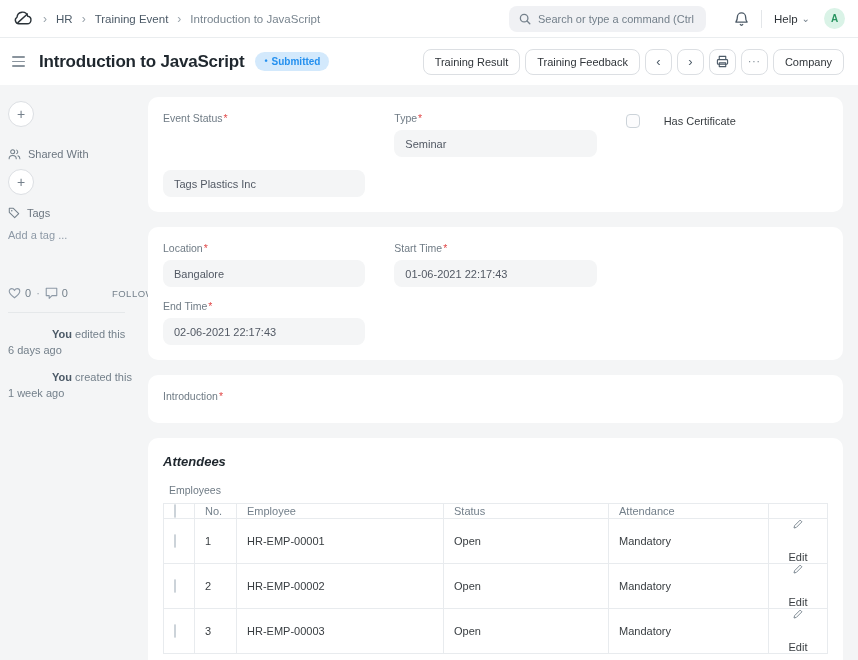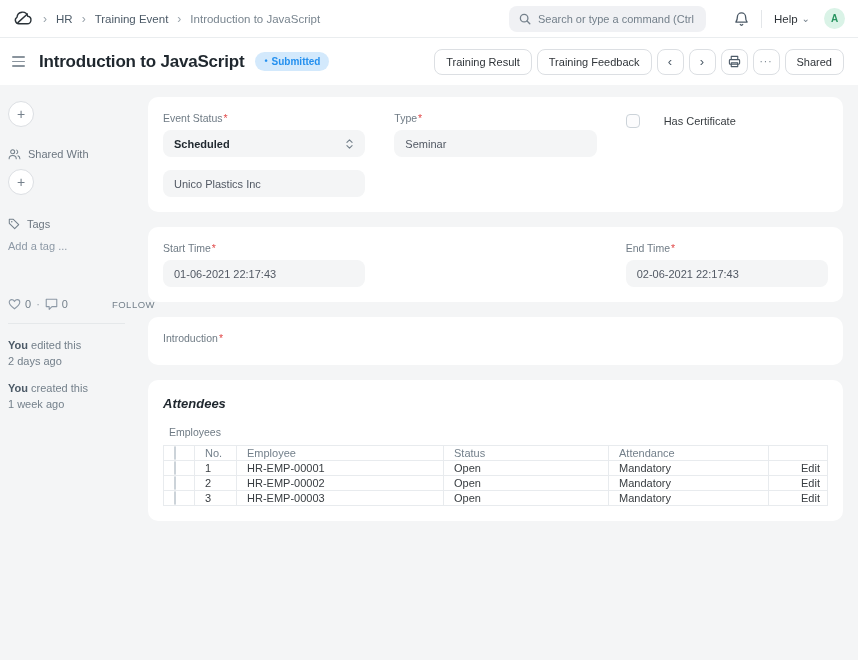--- a/index.html
+++ b/index.html
@@ -66,29 +66,29 @@
   
   .sidebar { width:131px; flex-shrink:0; color:#6c7680; padding-top:2px; }
   .circle-btn {
     width:26px; height:26px; border-radius:50%; border:1px solid #dcdfe3; background:#fff;
     color:#74808b; font-size:14px; line-height:1; display:flex; align-items:center; justify-content:center;
     cursor:pointer;
   }
   .cb1 { margin:2px 0 21px; }
   .cb2 { margin:9px 0 0; }
   .side-row { display:flex; align-items:center; gap:7px; color:#6c7680; font-size:11px; }
-  .tags-row { margin-top:23px; }
+  .tags-row { margin-top:12px; }
   .add-tag { margin-top:10px; color:#8d99a6; cursor:pointer; }
   .likes { display:flex; align-items:center; margin-top:46px; }
   .like-group { display:flex; align-items:center; gap:4px; color:#74808b; cursor:pointer; }
   .dot-sep { margin:0 5px; color:#9aa4ac; }
   .follow { margin-left:auto; font-size:9.5px; letter-spacing:0.5px; color:#74808b; cursor:pointer;padding-left:44px; }
   .side-divider { border:none; border-top:1px solid #e5e8ea; margin:13px 0 14px; width:117px; }
   .activity-entry { margin-bottom:11px; line-height:1.45; color:#74808b; }
-  .activity-entry b { color:#4c5a67; }
+  .activity-entry b { color:#4c5a67;margin-left:44px; }
 
   
   .main { flex:1; display:flex; flex-direction:column; gap:15px; }
   .card { background:#fff; border-radius:10px; padding:15px; }
   .grid2 { display:grid; grid-template-columns:1fr 1fr 1fr; column-gap:29px; row-gap:13px; }
   .field label { display:block; font-size:10.5px; color:#6f7b85; margin-bottom:6px; }
   .req { color:#e24c4c; margin-left:1px; }
   .control {
     height:27px; background:#f4f5f6; border-radius:8px;
     display:flex; align-items:center; padding:0 11px; font-size:11px; color:#525964;
@@ -106,21 +106,21 @@
   .table-label { font-size:10.5px; color:#6f7b85; margin-bottom:7px;padding-left:6px; }
   table.grid { width:100%; border-collapse:collapse; font-size:11px; color:#383d41; table-layout:fixed; }
   table.grid th, table.grid td {
     border:1px solid #e8ebee; height:15px; padding:0 10px; text-align:left; font-weight:normal;
   }
   table.grid th { color:#74808b; }
   .col-check { width:31px; } .col-no { width:42px; } .col-status { width:165px; }
   .col-att { width:160px; } .col-edit { width:59px; }
   td.c-check, th.c-check { padding:0; text-align:center; }
   td.c-check .checkbox, th.c-check .checkbox { margin:0 auto; }
-  .edit-btn { display:flex; align-items:center; gap:22px; color:#383d41; cursor:pointer; justify-content:space-between; }
+  .edit-btn { display:flex; align-items:center; gap:22px; color:#383d41; cursor:pointer; justify-content:space-between;flex-direction:column; }
 </style>
 </head>
 <body>
 
 <div class="navbar">
   <div class="crumbs">
     <span>
       <svg width="21" height="17" viewBox="0 0 24 19" fill="none" stroke="#2a3238" stroke-width="1.6" stroke-linecap="round" stroke-linejoin="round">
         <path d="M7 15.5h9.2a4.3 4.3 0 0 0 .6-8.56A6.2 6.2 0 0 0 4.6 8.1 4 4 0 0 0 7 15.5z"></path>
         <path d="M5.6 14.2 16.4 4.4"></path>
@@ -179,21 +179,21 @@
         <svg width="13" height="13" viewBox="0 0 14 14" fill="none" stroke="#4c5a67" stroke-width="1.2" stroke-linejoin="round">
           <path d="M3.5 5V1.5h7V5"></path>
           <rect x="1.5" y="5" width="11" height="5" rx="1"></rect>
           <rect x="3.5" y="8.5" width="7" height="4"></rect>
         </svg>
       </span>
     </button>
     <button class="btn btn-icon">
       <span class="ellipsis-glyph">···</span>
     </button>
-    <button class="btn">Shared</button>
+    <button class="btn">Company</button>
   </div>
 </div>
 
 <div class="layout">
 
   <div class="sidebar">
     <div class="circle-btn cb1">+</div>
 
     <div class="side-row">
       <span>
@@ -236,60 +236,55 @@
         </span>
         <span>0</span>
       </span>
       <span class="follow">FOLLOW</span>
     </div>
 
     <hr class="side-divider">
 
     <div class="activity-entry">
       <div><b>You</b> <span>edited this</span></div>
-      <div>2 days ago</div>
+      <div>6 days ago</div>
     </div>
     <div class="activity-entry">
       <div><b>You</b> <span>created this</span></div>
       <div>1 week ago</div>
     </div>
   </div>
 
   <div class="main">
 
     <div class="card">
       <div class="grid2">
         <div class="field">
           <label><span>Event Status</span><span class="req">*</span></label>
-          <div class="control select">
-            <span>Scheduled</span>
-            <span class="updown">
-              <svg width="9" height="12" viewBox="0 0 10 14" fill="none" stroke="#74808b" stroke-width="1.3" stroke-linecap="round" stroke-linejoin="round">
-                <path d="M2 5.2 5 2.2l3 3"></path>
-                  <path d="M2 8.8l3 3 3-3"></path>
-              </svg>
-            </span>
-          </div>
         </div>
         <div class="field">
           <label><span>Type</span><span class="req">*</span></label>
           <div class="control">Seminar</div>
         </div>
         <div class="checkrow">
           <span class="checkbox"></span>
           <span class="checklabel">Has Certificate</span>
         </div>
         <div class="field">
-          <div class="control">Unico Plastics Inc</div>
+          <div class="control">Tags Plastics Inc</div>
         </div>
       </div>
     </div>
 
     <div class="card">
       <div class="grid2">
+        <div class="field">
+          <label><span>Location</span><span class="req">*</span></label>
+          <div class="control">Bangalore</div>
+        </div>
         <div class="field">
           <label><span>Start Time</span><span class="req">*</span></label>
           <div class="control">01-06-2021 22:17:43</div>
         </div>
         <div></div>
         <div class="field">
           <label><span>End Time</span><span class="req">*</span></label>
           <div class="control">02-06-2021 22:17:43</div>
         </div>
       </div>

